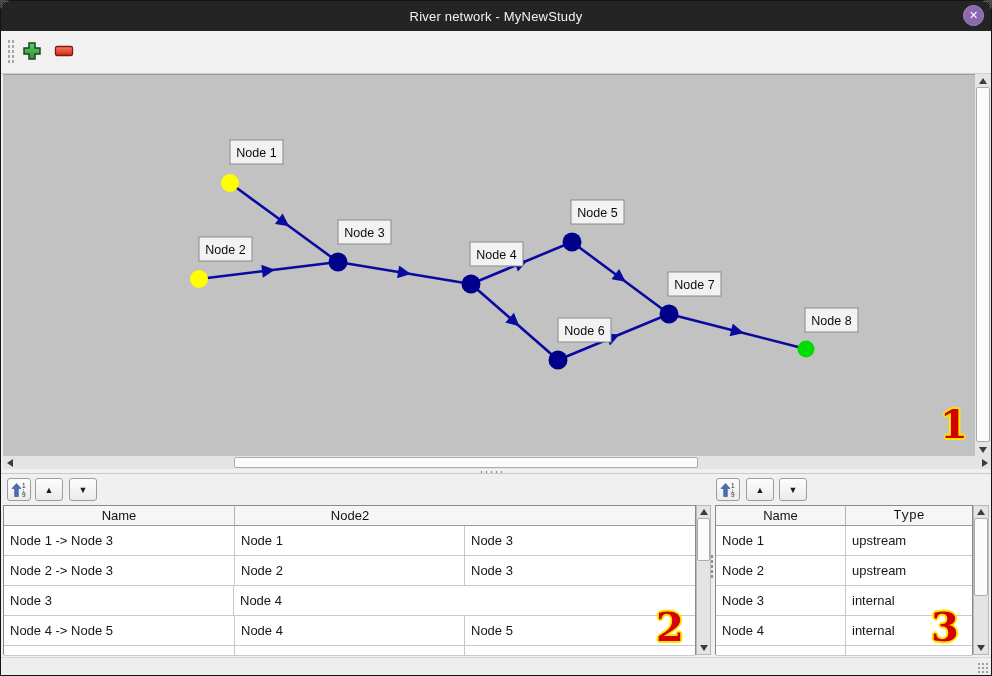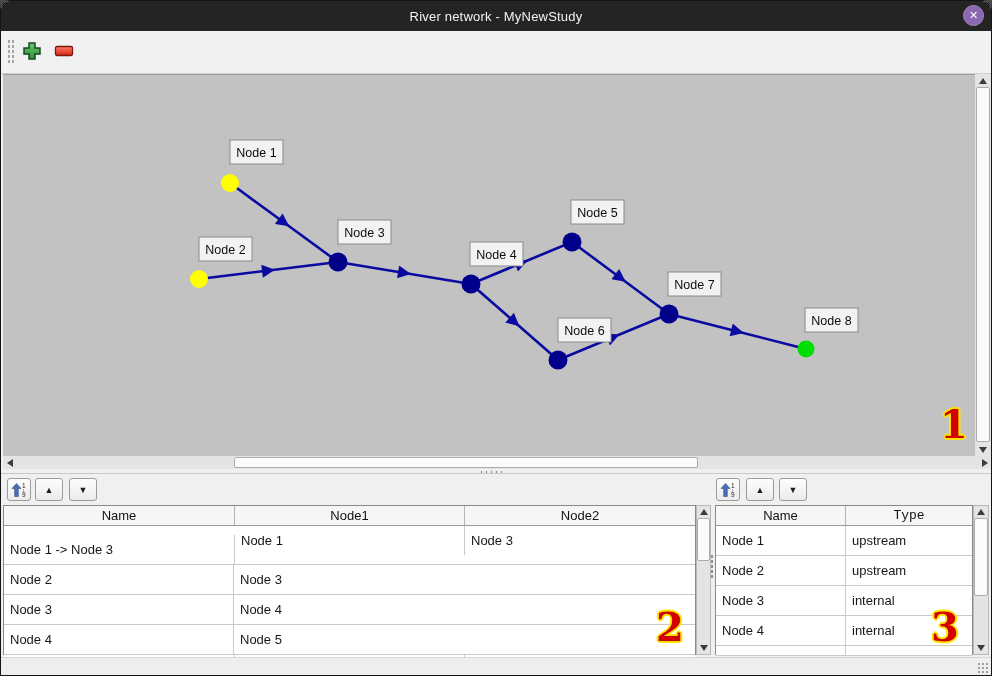--- a/index.html
+++ b/index.html
@@ -177,37 +177,38 @@
   <div class="mini-btn" style="left:34px;top:477px;width:28px;">
     <span>▲</span>
   </div>
   <div class="mini-btn" style="left:68px;top:477px;width:28px;">
     <span>▼</span>
   </div>
 
   <div class="table-frame" style="left:2px;top:504px;width:693px;height:150px;">
     <div class="thead-row">
       <div class="hcell" style="width:231px;">Name</div>
-      <div class="hcell" style="width:230px;">Node1</div>
       <div class="hcell" style="width:230px;">Node2</div>
     </div>
     <div class="trow">
-      <div class="cell" style="width:231px;margin-top:9px;">Node 1 -&gt; Node 3</div>
+      <div class="cell" style="width:231px;">Node 1 -&gt; Node 3</div>
       <div class="cell" style="width:230px;">Node 1</div>
       <div class="cell" style="width:230px;">Node 3</div>
     </div>
     <div class="trow">
+      <div class="cell" style="width:231px;">Node 2 -&gt; Node 3</div>
       <div class="cell" style="width:230px;">Node 2</div>
       <div class="cell" style="width:230px;">Node 3</div>
     </div>
     <div class="trow">
       <div class="cell" style="width:230px;">Node 3</div>
       <div class="cell" style="width:230px;">Node 4</div>
     </div>
     <div class="trow">
+      <div class="cell" style="width:231px;">Node 4 -&gt; Node 5</div>
       <div class="cell" style="width:230px;">Node 4</div>
       <div class="cell" style="width:230px;">Node 5</div>
     </div>
     <div class="trow">
       <div class="cell" style="width:231px;height:9px;padding:0 0 0 6px;"></div>
       <div class="cell" style="width:230px;height:9px;padding:0 0 0 6px;"></div>
       <div class="cell" style="width:230px;height:9px;padding:0 0 0 6px;"></div>
     </div>
   </div>
 

